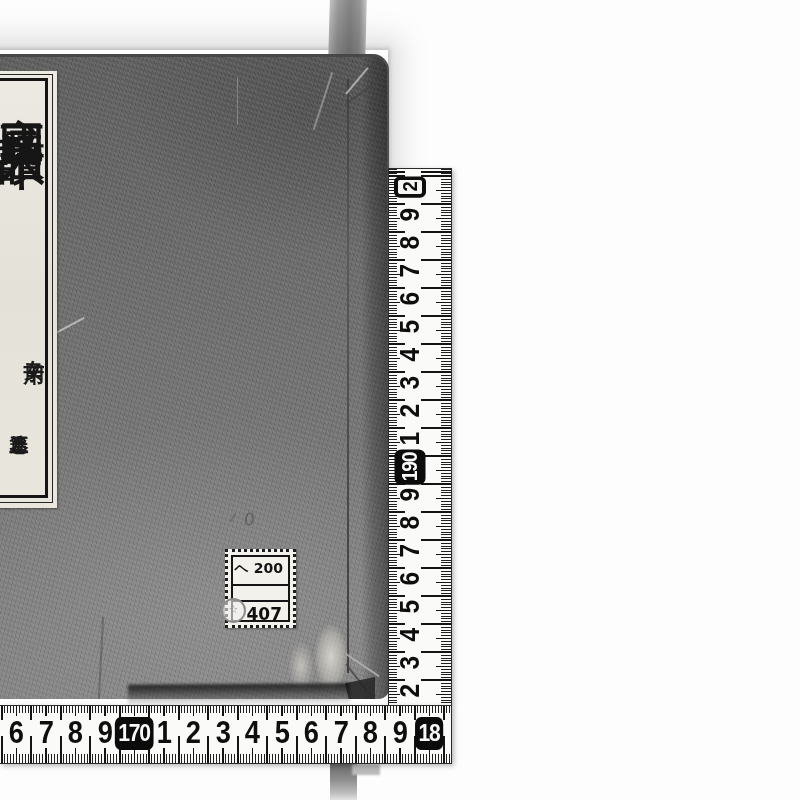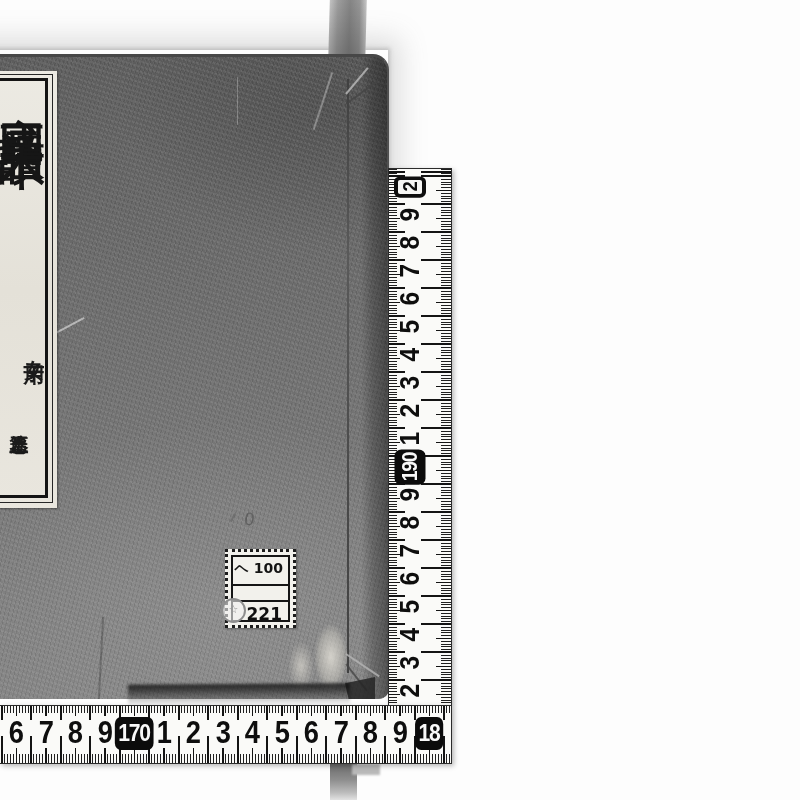--- a/index.html
+++ b/index.html
@@ -163,25 +163,25 @@
       <div class="title-main">高國語讀本</div>
       <div class="title-sub">女子用</div>
       <div class="title-vol">上篇卷三</div>
     </div>
 
     <div class="pencil-tick"></div>
     <div class="pencil-mark">0</div>
 
     <div class="stamp-label">
       <div class="sl-inner">
-        <div class="sl-row sl-r1">ヘ 100</div>
+        <div class="sl-row sl-r1">ヘ 200</div>
         <div class="sl-row sl-r2"></div>
         <div class="sl-row sl-r3">
           <span class="round-stamp">☆</span>
-          <span>221</span>
+          <span>407</span>
         </div>
       </div>
     </div>
   </div>
 
   <div class="book-shadow"></div>
 
   <div class="tape tape-v">
     <div class="ticks vt-left"></div>
     <div class="ticks vt-right"></div>

